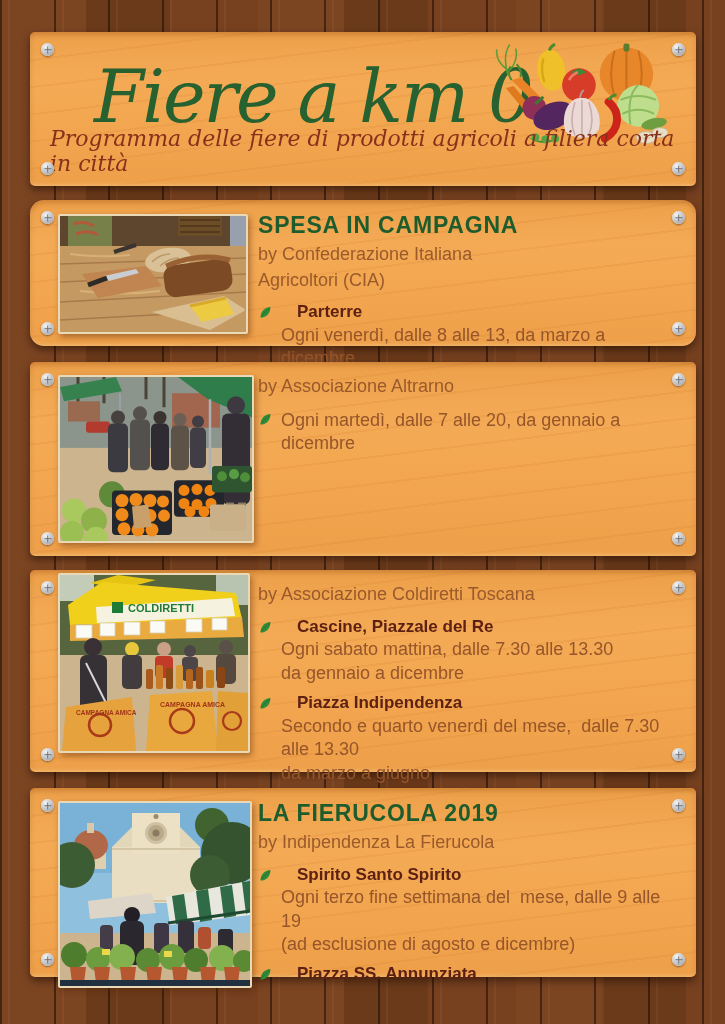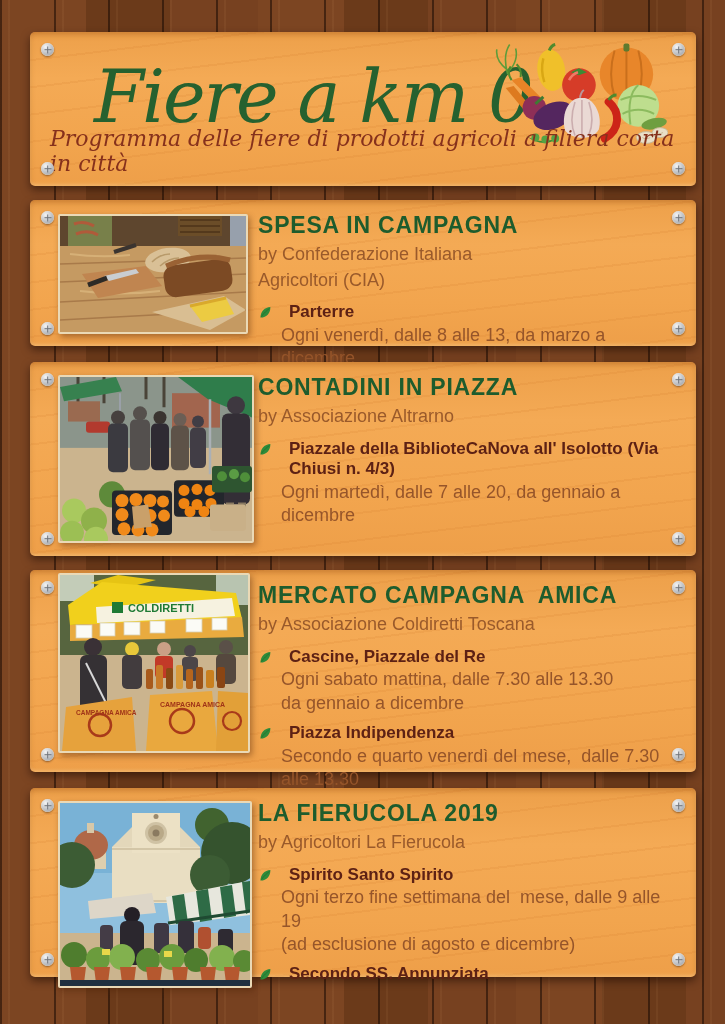--- a/index.html
+++ b/index.html
@@ -35,21 +35,21 @@
     font-size:72px;line-height:1.05;color:#26612f;letter-spacing:-2px;
   }
   #poster-subtitle{
     position:absolute;left:20px;right:20px;bottom:10px;margin:0;text-align:left;
     font-family:"DejaVu Serif",serif;font-style:italic;font-weight:normal;
     font-size:22px;color:#86311c;
   }
   #veg-illustration{position:absolute;right:28px;top:8px;width:188px;height:106px;}
 
   
-  #board-1{top:200px;height:146px;}
+  #board-1{top:200px;height:146px;border-radius:14px;}
   #board-2{top:362px;height:194px;}
   #board-3{top:570px;height:202px;}
   #board-4{top:788px;height:189px;}
 
   .photo{
     position:absolute;left:28px;border:2px solid rgba(250,236,205,.65);
     border-radius:2px;box-shadow:2px 3px 6px rgba(80,35,8,.45);
     overflow:hidden;background:#cbb48e;
   }
   .photo svg{display:block;width:100%;height:100%;}
@@ -59,21 +59,21 @@
   #photo-4{top:13px;width:190px;height:183px;}
 
   .content{position:absolute;left:228px;right:20px;top:12px;}
   .content h2{
     margin:0 0 3px 0;font-size:23px;font-weight:bold;color:#1e5c2d;
     letter-spacing:.8px;white-space:pre-wrap;
   }
   .org{margin:0 0 9px 0;font-size:18px;color:#9a5a2b;line-height:1.42;white-space:pre-line;}
   .event{display:flex;gap:8px;margin-bottom:8px;}
   .leaf-icon{flex:none;width:15px;height:15px;margin-top:3px;}
-  .event h3{margin:0 0 1px 8px;font-size:17px;font-weight:bold;color:#5d2114;line-height:1.22;white-space:pre-wrap;}
+  .event h3{margin:0 0 1px 16px;font-size:17px;font-weight:bold;color:#5d2114;line-height:1.22;white-space:pre-wrap;}
   .event p{margin:0;font-size:18px;color:#96552a;line-height:1.3;white-space:pre-wrap;}
 </style>
 </head>
 <body>
 
 <header class="board" id="header-board">
   <h1 id="poster-title">Fiere a km 0</h1>
   <svg id="veg-illustration" viewBox="0 0 190 106" aria-hidden="true">
 
     <g stroke="#5e9c3a" stroke-width="1.6" fill="none">
@@ -235,29 +235,27 @@
           <circle cx="144" cy="133" r="5.5"></circle>
       </g>
       <rect x="152" y="88" width="40" height="26" rx="3" fill="#2e5530"></rect>
       <circle cx="162" cy="98" r="5" fill="#4f8f3a"></circle>
         <circle cx="174" cy="96" r="5" fill="#5a9c44"></circle>
         <circle cx="185" cy="99" r="5" fill="#4f8f3a"></circle>
       <rect x="150" y="126" width="36" height="26" rx="3" fill="#c9b088"></rect>
     </svg>
   </div>
   <div class="content">
-    <h2>CONTADINI IN PIAZZA</h2>
     <p class="org">by Associazione Altrarno</p>
     <div class="event">
       <svg class="leaf-icon" viewBox="0 0 20 20">
           <path d="M16.5 2.5 C9 3 3.5 8 3.2 16.8 C12 16.5 16.8 10 16.5 2.5 Z" fill="#2e8b3a"></path>
           <path d="M4.5 15.5 C8 10.5 12 7 15.5 4.5" stroke="#1f6b2a" stroke-width="0.9" fill="none"></path>
         </svg>
       <div>
-        <h3>Piazzale della BiblioteCaNova all' Isolotto (Via Chiusi n. 4/3)</h3>
         <p>Ogni martedì, dalle 7 alle 20, da gennaio a dicembre</p>
       </div>
     </div>
   </div>
 <div class="screw tl"></div>
     <div class="screw tr"></div>
     <div class="screw bl"></div>
     <div class="screw br"></div>
   </section>
 
@@ -306,21 +304,20 @@
       <circle cx="40" cy="150" r="11" fill="none" stroke="#a83a1a" stroke-width="2.5"></circle>
       <polygon points="90,120 152,116 158,176 86,176" fill="#e9a83e"></polygon>
       <circle cx="122" cy="146" r="12" fill="none" stroke="#a83a1a" stroke-width="2.5"></circle>
       <polygon points="158,116 188,118 188,176 156,176" fill="#e2a038"></polygon>
       <circle cx="172" cy="146" r="9" fill="none" stroke="#a83a1a" stroke-width="2.2"></circle>
       <text x="100" y="132" font-family="Liberation Sans, sans-serif" font-size="7" font-weight="bold" fill="#a03418">CAMPAGNA AMICA</text>
       <text x="16" y="140" font-family="Liberation Sans, sans-serif" font-size="6.5" font-weight="bold" fill="#a03418">CAMPAGNA AMICA</text>
     </svg>
   </div>
   <div class="content">
-    <h2>MERCATO CAMPAGNA  AMICA</h2>
     <p class="org">by Associazione Coldiretti Toscana</p>
     <div class="event">
       <svg class="leaf-icon" viewBox="0 0 20 20">
           <path d="M16.5 2.5 C9 3 3.5 8 3.2 16.8 C12 16.5 16.8 10 16.5 2.5 Z" fill="#2e8b3a"></path>
           <path d="M4.5 15.5 C8 10.5 12 7 15.5 4.5" stroke="#1f6b2a" stroke-width="0.9" fill="none"></path>
         </svg>
       <div>
         <h3>Cascine, Piazzale del Re</h3>
         <p>Ogni sabato mattina, dalle 7.30 alle 13.30
 da gennaio a dicembre</p>
@@ -401,39 +398,39 @@
           <polygon points="86,164 102,164 100,180 88,180"></polygon>
         <polygon points="112,164 128,164 126,180 114,180"></polygon>
           <polygon points="140,164 156,164 154,180 142,180"></polygon>
         <polygon points="164,164 180,164 178,180 166,180"></polygon>
       </g>
       <rect y="177" width="190" height="6" fill="#203040"></rect>
     </svg>
   </div>
   <div class="content">
     <h2>LA FIERUCOLA 2019</h2>
-    <p class="org">by Agricoltori La Fierucola</p>
+    <p class="org">by Indipendenza La Fierucola</p>
     <div class="event">
       <svg class="leaf-icon" viewBox="0 0 20 20">
           <path d="M16.5 2.5 C9 3 3.5 8 3.2 16.8 C12 16.5 16.8 10 16.5 2.5 Z" fill="#2e8b3a"></path>
           <path d="M4.5 15.5 C8 10.5 12 7 15.5 4.5" stroke="#1f6b2a" stroke-width="0.9" fill="none"></path>
         </svg>
       <div>
         <h3>Spirito Santo Spirito</h3>
         <p>Ogni terzo fine settimana del  mese, dalle 9 alle 19
 (ad esclusione di agosto e dicembre)</p>
       </div>
     </div>
     <div class="event">
       <svg class="leaf-icon" viewBox="0 0 20 20">
           <path d="M16.5 2.5 C9 3 3.5 8 3.2 16.8 C12 16.5 16.8 10 16.5 2.5 Z" fill="#2e8b3a"></path>
           <path d="M4.5 15.5 C8 10.5 12 7 15.5 4.5" stroke="#1f6b2a" stroke-width="0.9" fill="none"></path>
         </svg>
       <div>
-        <h3>Secondo SS. Annunziata</h3>
+        <h3>Piazza SS. Annunziata</h3>
       </div>
     </div>
   </div>
 <div class="screw tl"></div>
     <div class="screw tr"></div>
     <div class="screw bl"></div>
     <div class="screw br"></div>
   </section>
 
 </body></html>

